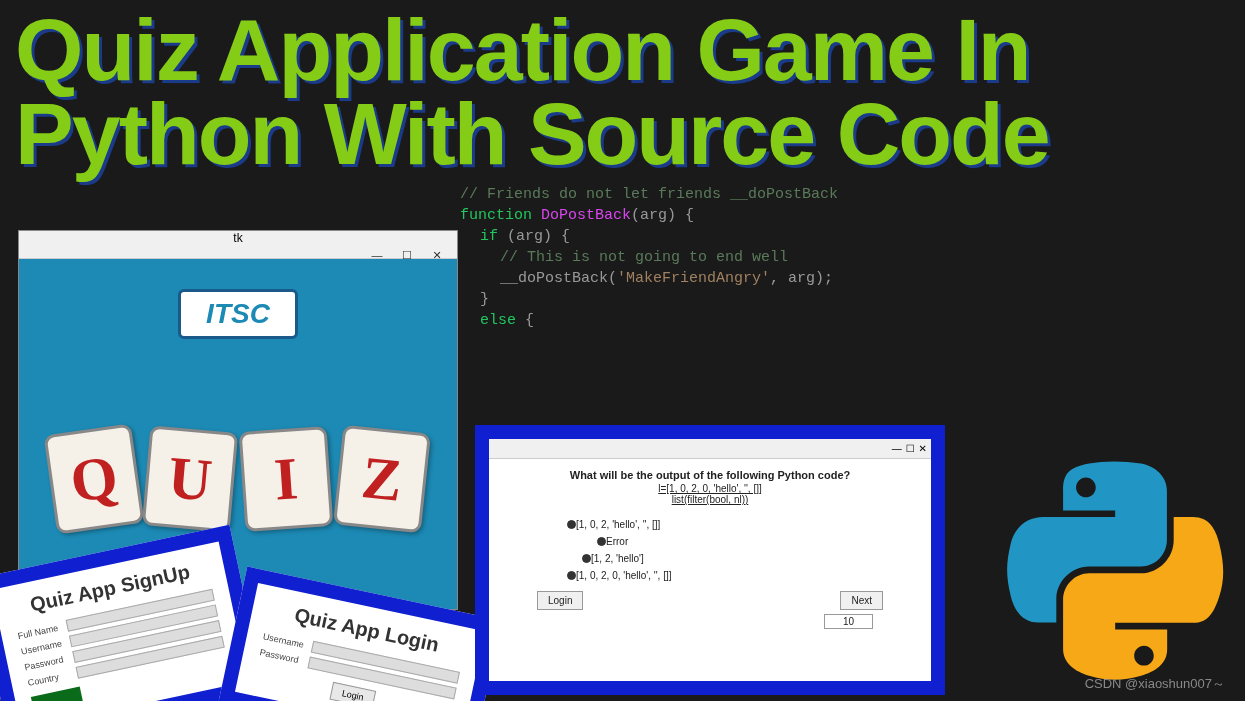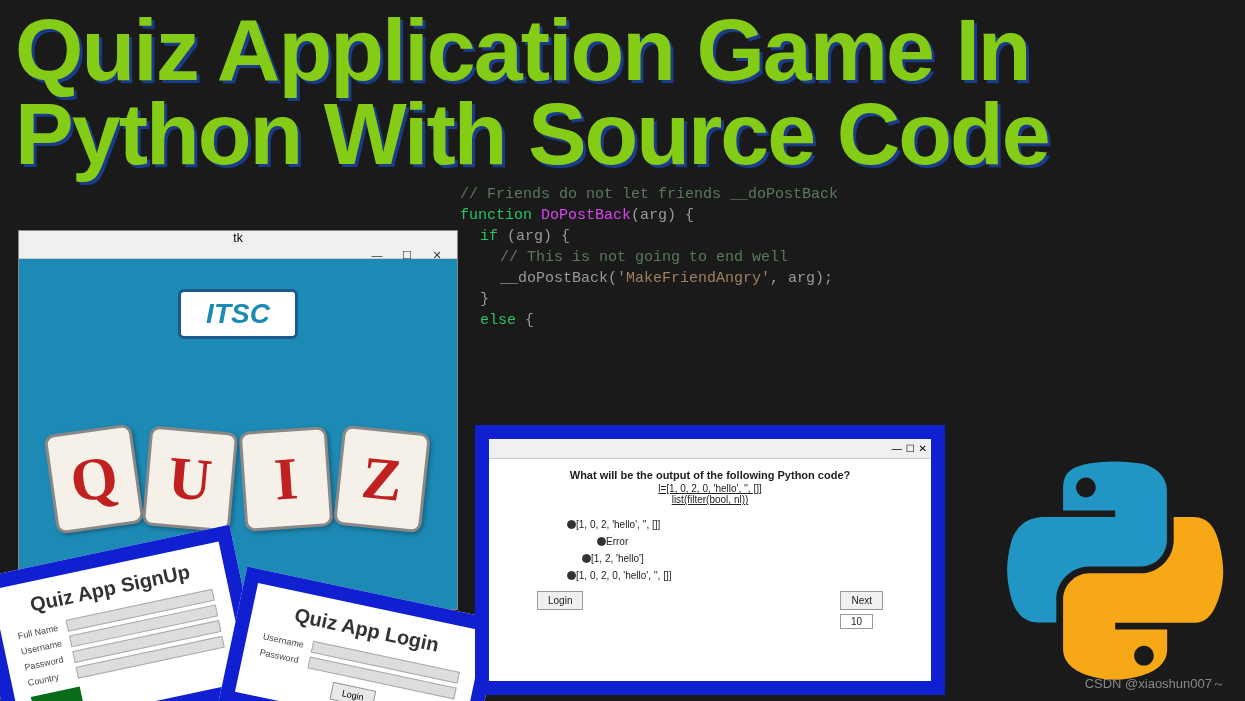--- a/index.html
+++ b/index.html
@@ -183,21 +183,21 @@
 }
 .q-score {
   text-align: right;
   padding-right: 40px;
   margin-top: 4px;
   font-size: 10px;
 }
 .q-score-box {
   display: inline-block;
   border: 1px solid #999;
-  padding: 1px 10px;
+  padding: 1px 18px;
 }
 
 .python-logo {
   position: absolute;
   right: 20px;
   bottom: 20px;
   width: 220px;
   height: 220px;
 }
 .watermark {

